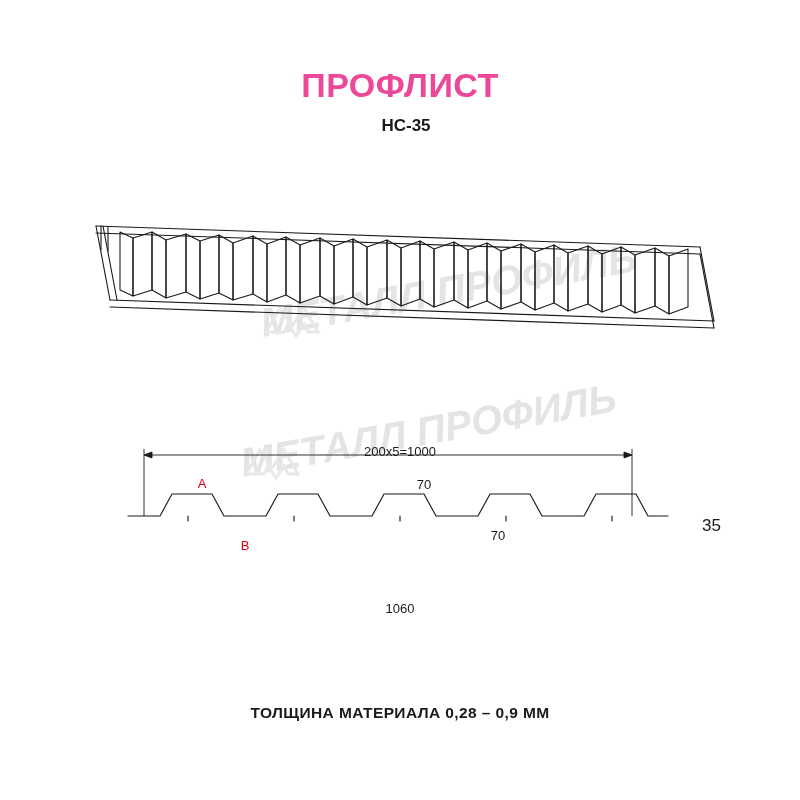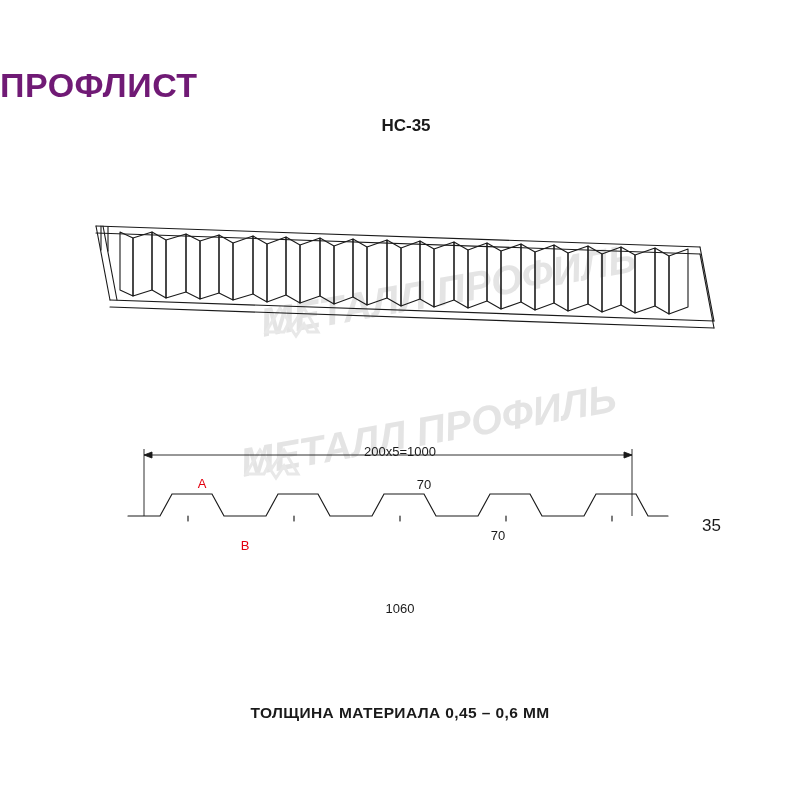--- a/index.html
+++ b/index.html
@@ -18,24 +18,25 @@
   .page {
     position: relative;
     width: 800px;
     height: 800px;
   }
   .title {
     position: absolute;
     top: 66px;
     left: 0;
     width: 800px;
+    text-align: center;
     font-size: 34px;
     font-weight: bold;
     letter-spacing: 0.5px;
-    color: #701a75;
+    color: #ec4899;
   }
   .subtitle {
     position: absolute;
     top: 116px;
     left: 0;
     width: 800px;
     text-align: center;
     font-size: 17px;
     font-weight: bold;
     color: #1a1a1a;
@@ -235,15 +236,15 @@
 
     
     <g stroke="#e3000f" stroke-width="1.2" fill="none">
       <circle cx="245" cy="546" r="11">
       <path d="M239 537 L224 517">
     </path></circle></g>
     <div style="position:absolute; top:538px; left:235px; width:20px; text-align:center; font-size:13px; color:#e3000f;">B</div>
 
   
 
-  <div class="footer-note">ТОЛЩИНА МАТЕРИАЛА 0,45 – 0,6 ММ</div>
+  <div class="footer-note">ТОЛЩИНА МАТЕРИАЛА 0,28 – 0,9 ММ</div>
 
 </div>
 
 </body></html>

